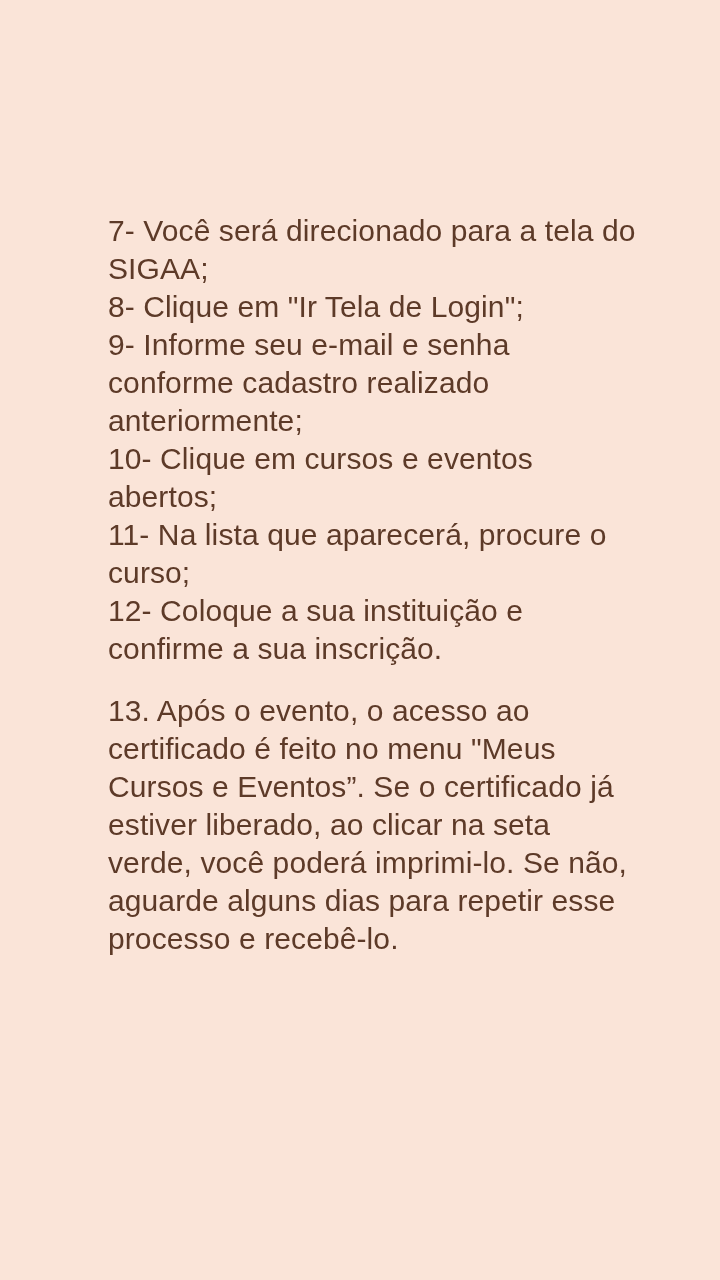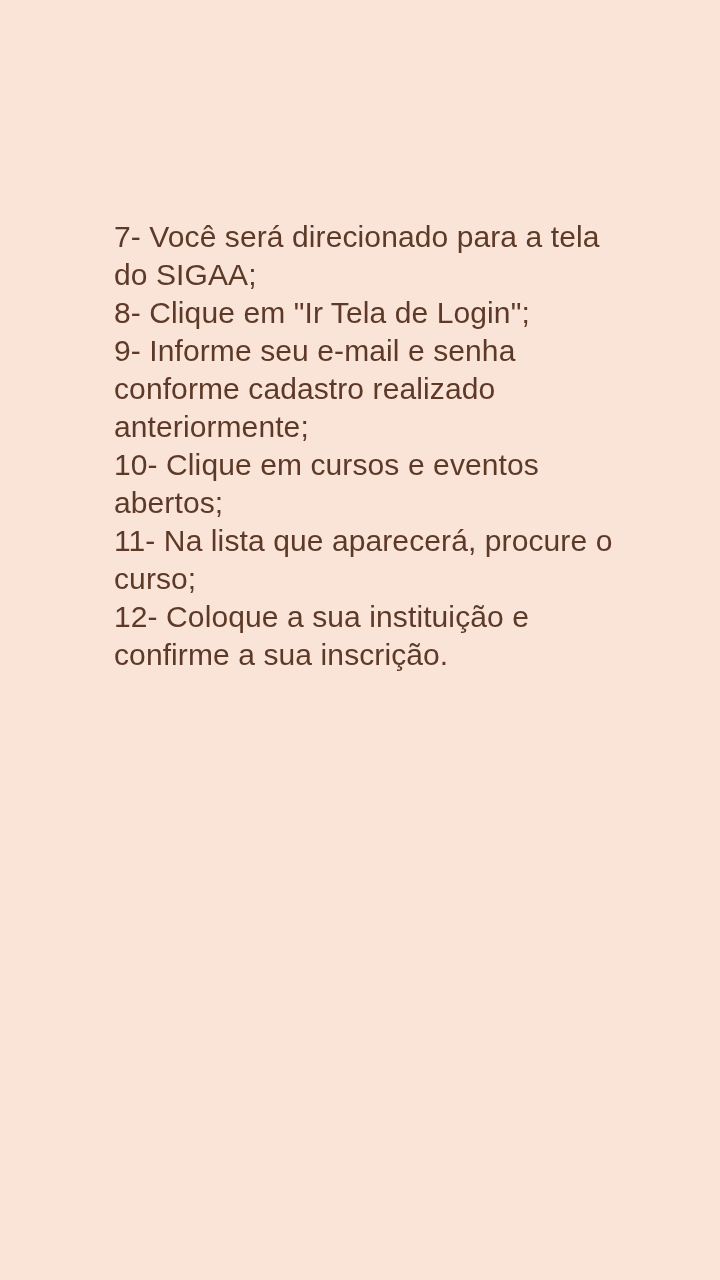--- a/index.html
+++ b/index.html
@@ -24,32 +24,33 @@
     position: absolute;
     left: 108px;
     top: 212px;
     width: 530px;
   }
   .para {
     color: #5d3a28;
     font-size: 30px;
     line-height: 38px;
     letter-spacing: 0.1px;
-    margin: 6px;
+    margin: 0;
     white-space: pre-wrap;
   }
   .para.block-1 {
     margin-bottom: 24px;
   }
 </style>
 </head>
 <body>
 
 <div class="page">
   <div class="content">
     <p class="para block-1">7- Você será direcionado para a tela do SIGAA;
 8- Clique em "Ir Tela de Login";
 9- Informe seu e-mail e senha conforme cadastro realizado anteriormente;
 10- Clique em cursos e eventos abertos;
 11- Na lista que aparecerá, procure o curso;
 12- Coloque a sua instituição e confirme a sua inscrição.</p>
+    <p class="para block-2">13. Após o evento, o acesso ao certificado é feito no menu "Meus Cursos e Eventos”. Se o certificado já estiver liberado, ao clicar na seta verde, você poderá imprimi-lo. Se não, aguarde alguns dias para repetir esse processo e recebê-lo.</p>
   </div>
 </div>
 
 </body></html>

